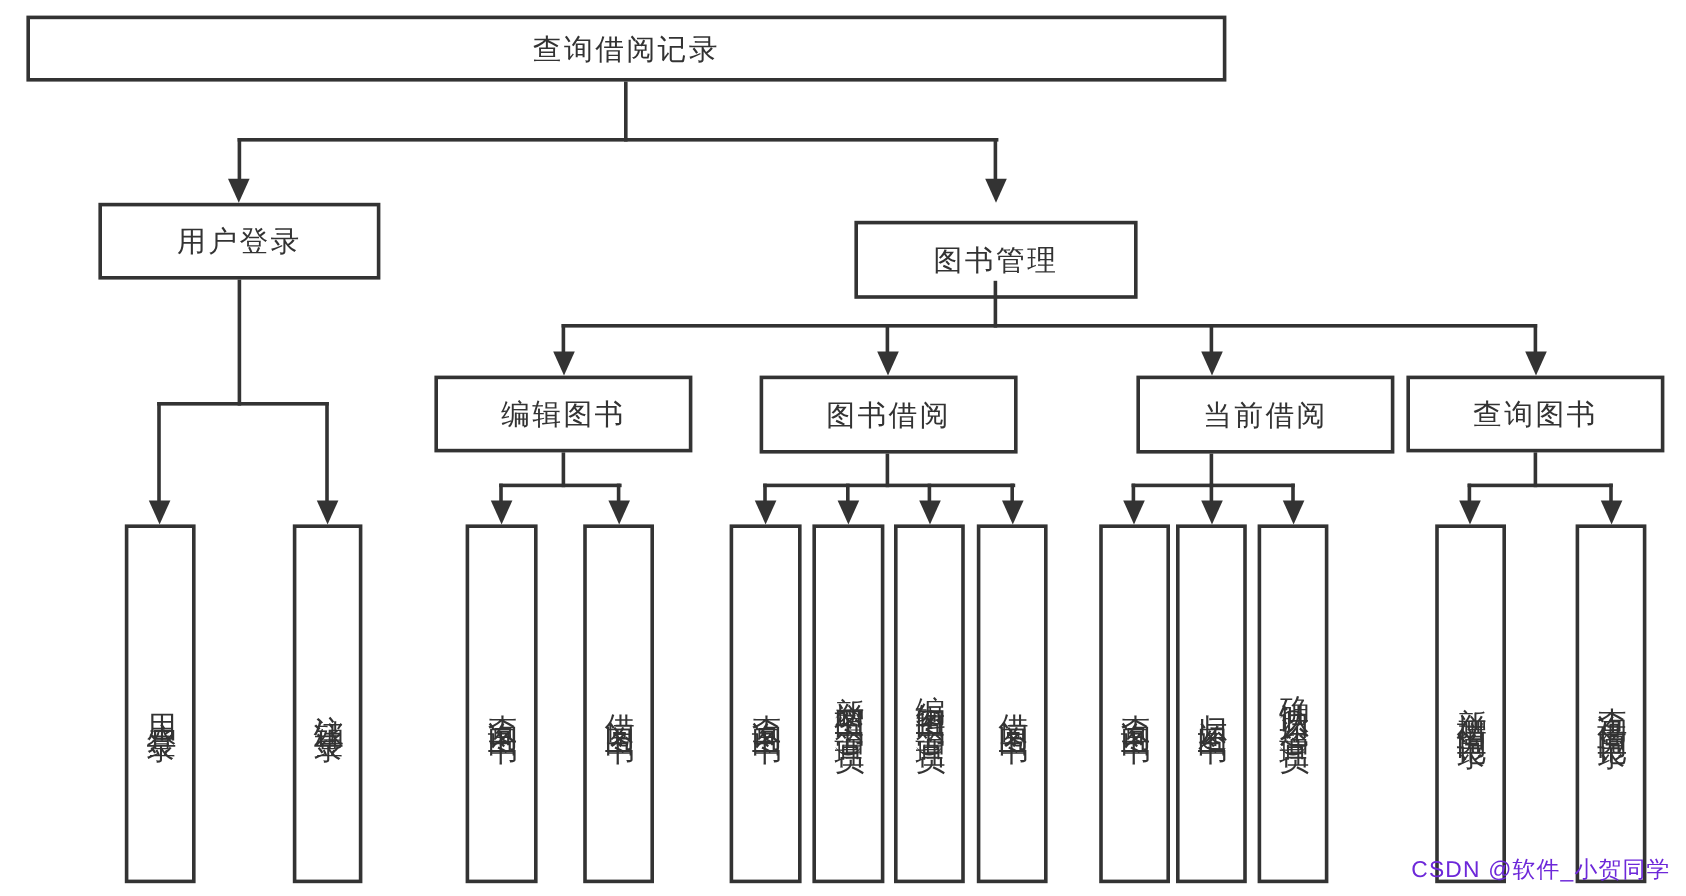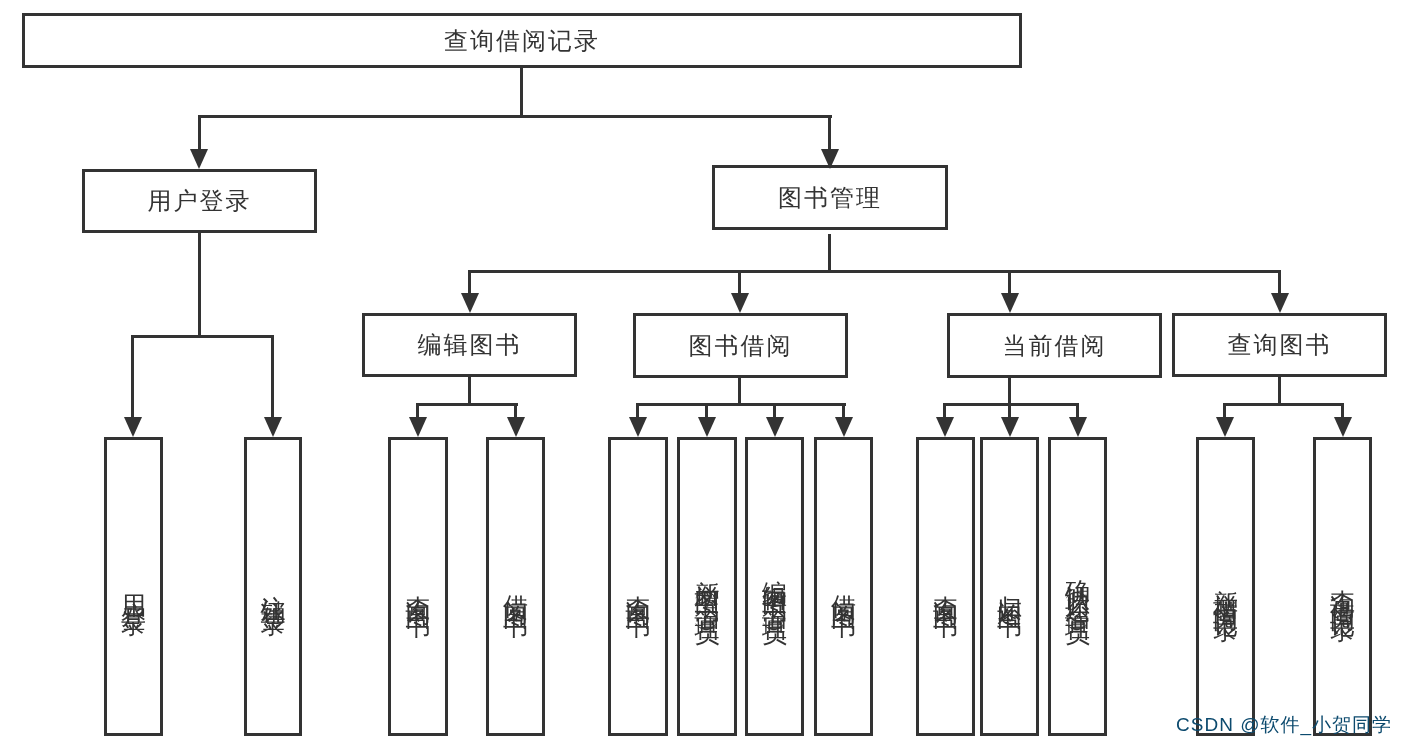--- a/index.html
+++ b/index.html
@@ -27,33 +27,33 @@
   .hl{height:3px;}
   .vl{width:3px;}
   
   .arr{
     position:absolute;width:0;height:0;
     border-left:9px solid transparent;border-right:9px solid transparent;
     border-top:20px solid #333333;
   }
   .watermark{
     position:absolute;top:712px;right:13px;
-    font-size:19px;letter-spacing:1px;color:#0c4a6e;white-space:nowrap;
+    font-size:19px;letter-spacing:1px;color:#6d28d9;white-space:nowrap;
   }
 </style>
 </head>
 <body>
 
 <div class="stage">
 
   <div class="node" style="left:22px;top:13px;width:1000px;height:55px;">查询借阅记录</div>
 
   <div class="node" style="left:82px;top:169px;width:235px;height:64px;">用户登录</div>
 
-  <div class="node" style="left:712px;top:165px;width:236px;height:65px;">图书管理</div>
+  <div class="node" style="left:712px;top:184px;width:236px;height:65px;">图书管理</div>
 
   <div class="node" style="left:362px;top:313px;width:215px;height:64px;">编辑图书</div>
 
   <div class="node" style="left:633px;top:313px;width:215px;height:65px;text-align:center;">图书借阅</div>
 
   <div class="node" style="left:903px;top:313px;width:215px;height:65px;margin-left:44px;">当前借阅</div>
 
   <div class="node" style="left:1172px;top:313px;width:215px;height:64px;">查询图书</div>
 
   <div class="vnode" style="left:104px;top:437px;width:59px;height:299px;">

